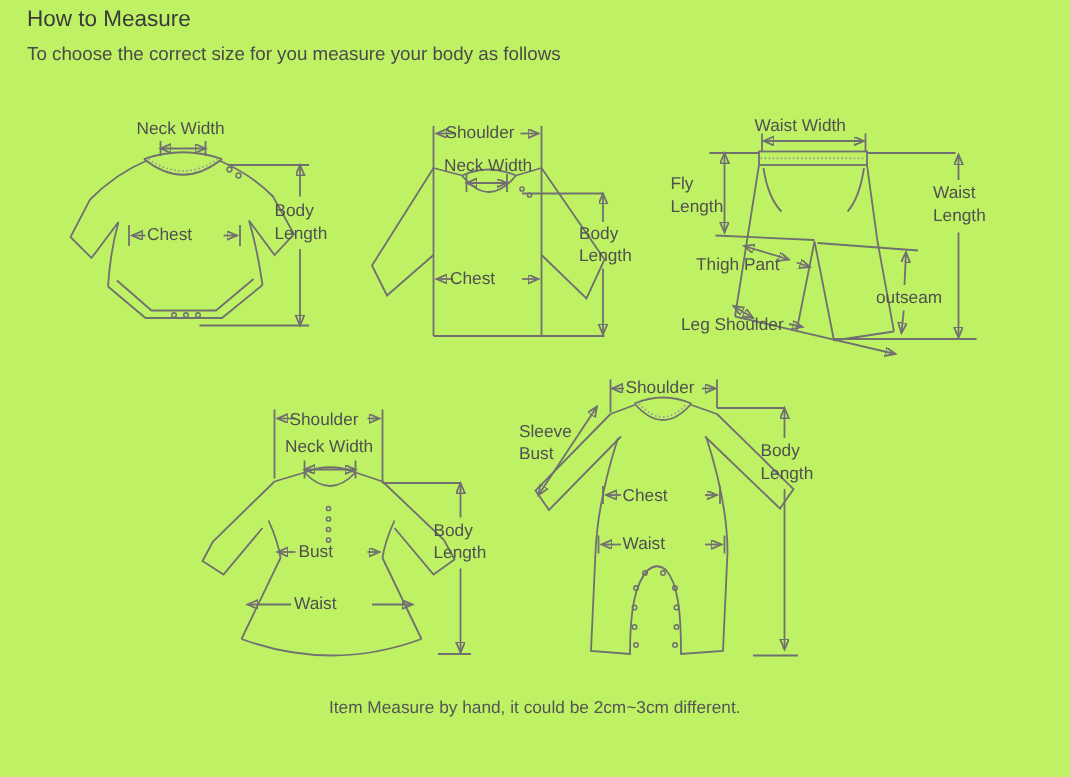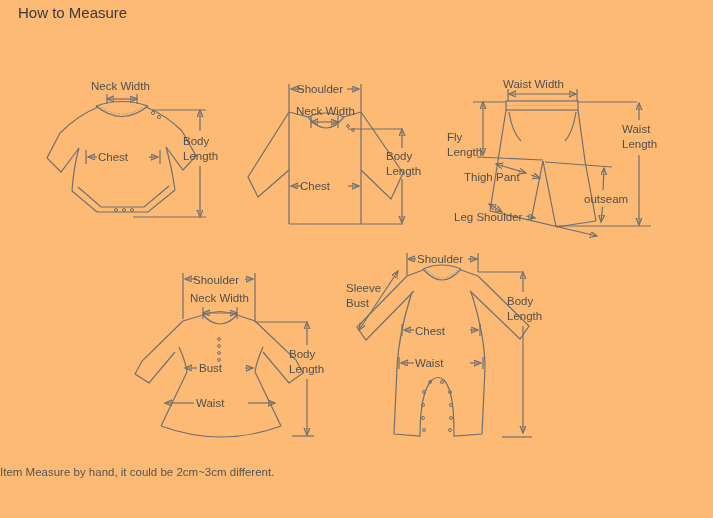--- a/index.html
+++ b/index.html
@@ -1,34 +1,35 @@
 <!DOCTYPE html>
 <html><head>
 <meta charset="utf-8">
 <style>
   html,body{margin:0;padding:0;background:#fff;}
-  .page{position:relative;width:713px;height:518px;background:#fdba74;
+  .page{position:relative;width:713px;height:518px;background:#bef264;
         font-family:"Liberation Sans",sans-serif;overflow:hidden;}
   .title{position:absolute;left:18px;top:4px;font-size:15px;color:#3a3a3a;}
   .subtitle{position:absolute;left:18px;top:29px;font-size:12.5px;color:#4a4a4a;}
-  .footer{position:absolute;left:0;top:466px;width:713px;text-align:left;
+  .footer{position:absolute;left:0;top:466px;width:713px;text-align:center;
           font-size:11.5px;color:#555;}
   .lbl{position:absolute;font-size:11.5px;line-height:1.32;color:#505050;
        text-align:left;white-space:normal;}
   svg.canvas{position:absolute;left:0;top:0;}
   svg.canvas line, svg.canvas path{stroke:#707070;stroke-width:1.2;fill:none;}
   svg.canvas circle{stroke:#707070;stroke-width:1;fill:none;}
   svg.canvas .rib{stroke:#9a9a9a;}
 </style>
 </head>
 <body>
 
 <div class="page">
 
   <div class="title">How to Measure</div>
+  <div class="subtitle">To choose the correct size for you measure your body as follows</div>
 
   <svg class="canvas" width="713" height="518" viewBox="0 0 713 518">
     <defs>
       <marker id="ah" markerUnits="userSpaceOnUse" markerWidth="9" markerHeight="8" refX="7" refY="3" orient="auto-start-reverse">
         <path d="M0,0 L7,3 L0,6 Z" fill="#707070" stroke="none"></path>
       </marker>
     </defs>
 
     <g>
       <path d="M96,106 Q122,127 148,106"></path>
@@ -183,21 +184,21 @@
   <div class="lbl" style="left:91px;top:79px;width:64px">Neck Width</div>
   <div class="lbl" style="left:98px;top:150px;width:50px">Chest</div>
   <div class="lbl" style="left:183px;top:134px;width:46px">Body Length</div>
 
   <div class="lbl" style="left:297px;top:82px;width:56px">Shoulder</div>
   <div class="lbl" style="left:296px;top:104px;width:64px">Neck Width</div>
   <div class="lbl" style="left:300px;top:179px;width:50px">Chest</div>
   <div class="lbl" style="left:386px;top:149px;width:46px">Body Length</div>
 
   <div class="lbl" style="left:503px;top:77px;width:66px">Waist Width</div>
-  <div class="lbl" style="left:447px;top:130px;width:46px">Fly Length</div>
+  <div class="lbl" style="left:447px;top:116px;width:46px">Fly Length</div>
   <div class="lbl" style="left:622px;top:122px;width:48px">Waist Length</div>
   <div class="lbl" style="left:464px;top:170px;width:66px">Thigh Pant</div>
   <div class="lbl" style="left:584px;top:192px;width:50px">outseam</div>
   <div class="lbl" style="left:454px;top:210px;width:70px">Leg Shoulder</div>
 
   <div class="lbl" style="left:193px;top:273px;width:56px">Shoulder</div>
   <div class="lbl" style="left:190px;top:291px;width:64px">Neck Width</div>
   <div class="lbl" style="left:199px;top:361px;width:44px">Bust</div>
   <div class="lbl" style="left:196px;top:396px;width:50px">Waist</div>
   <div class="lbl" style="left:289px;top:347px;width:46px">Body Length</div>

